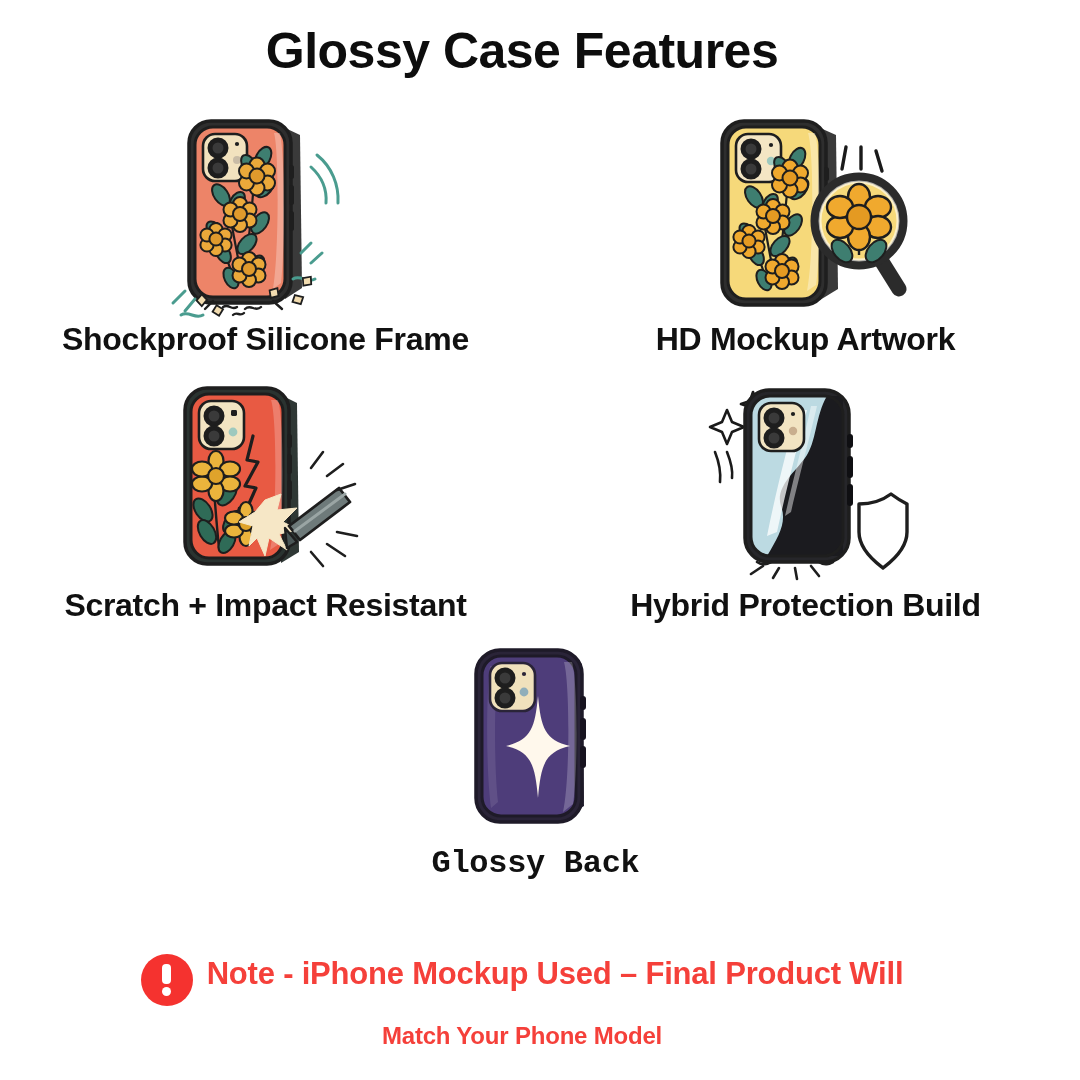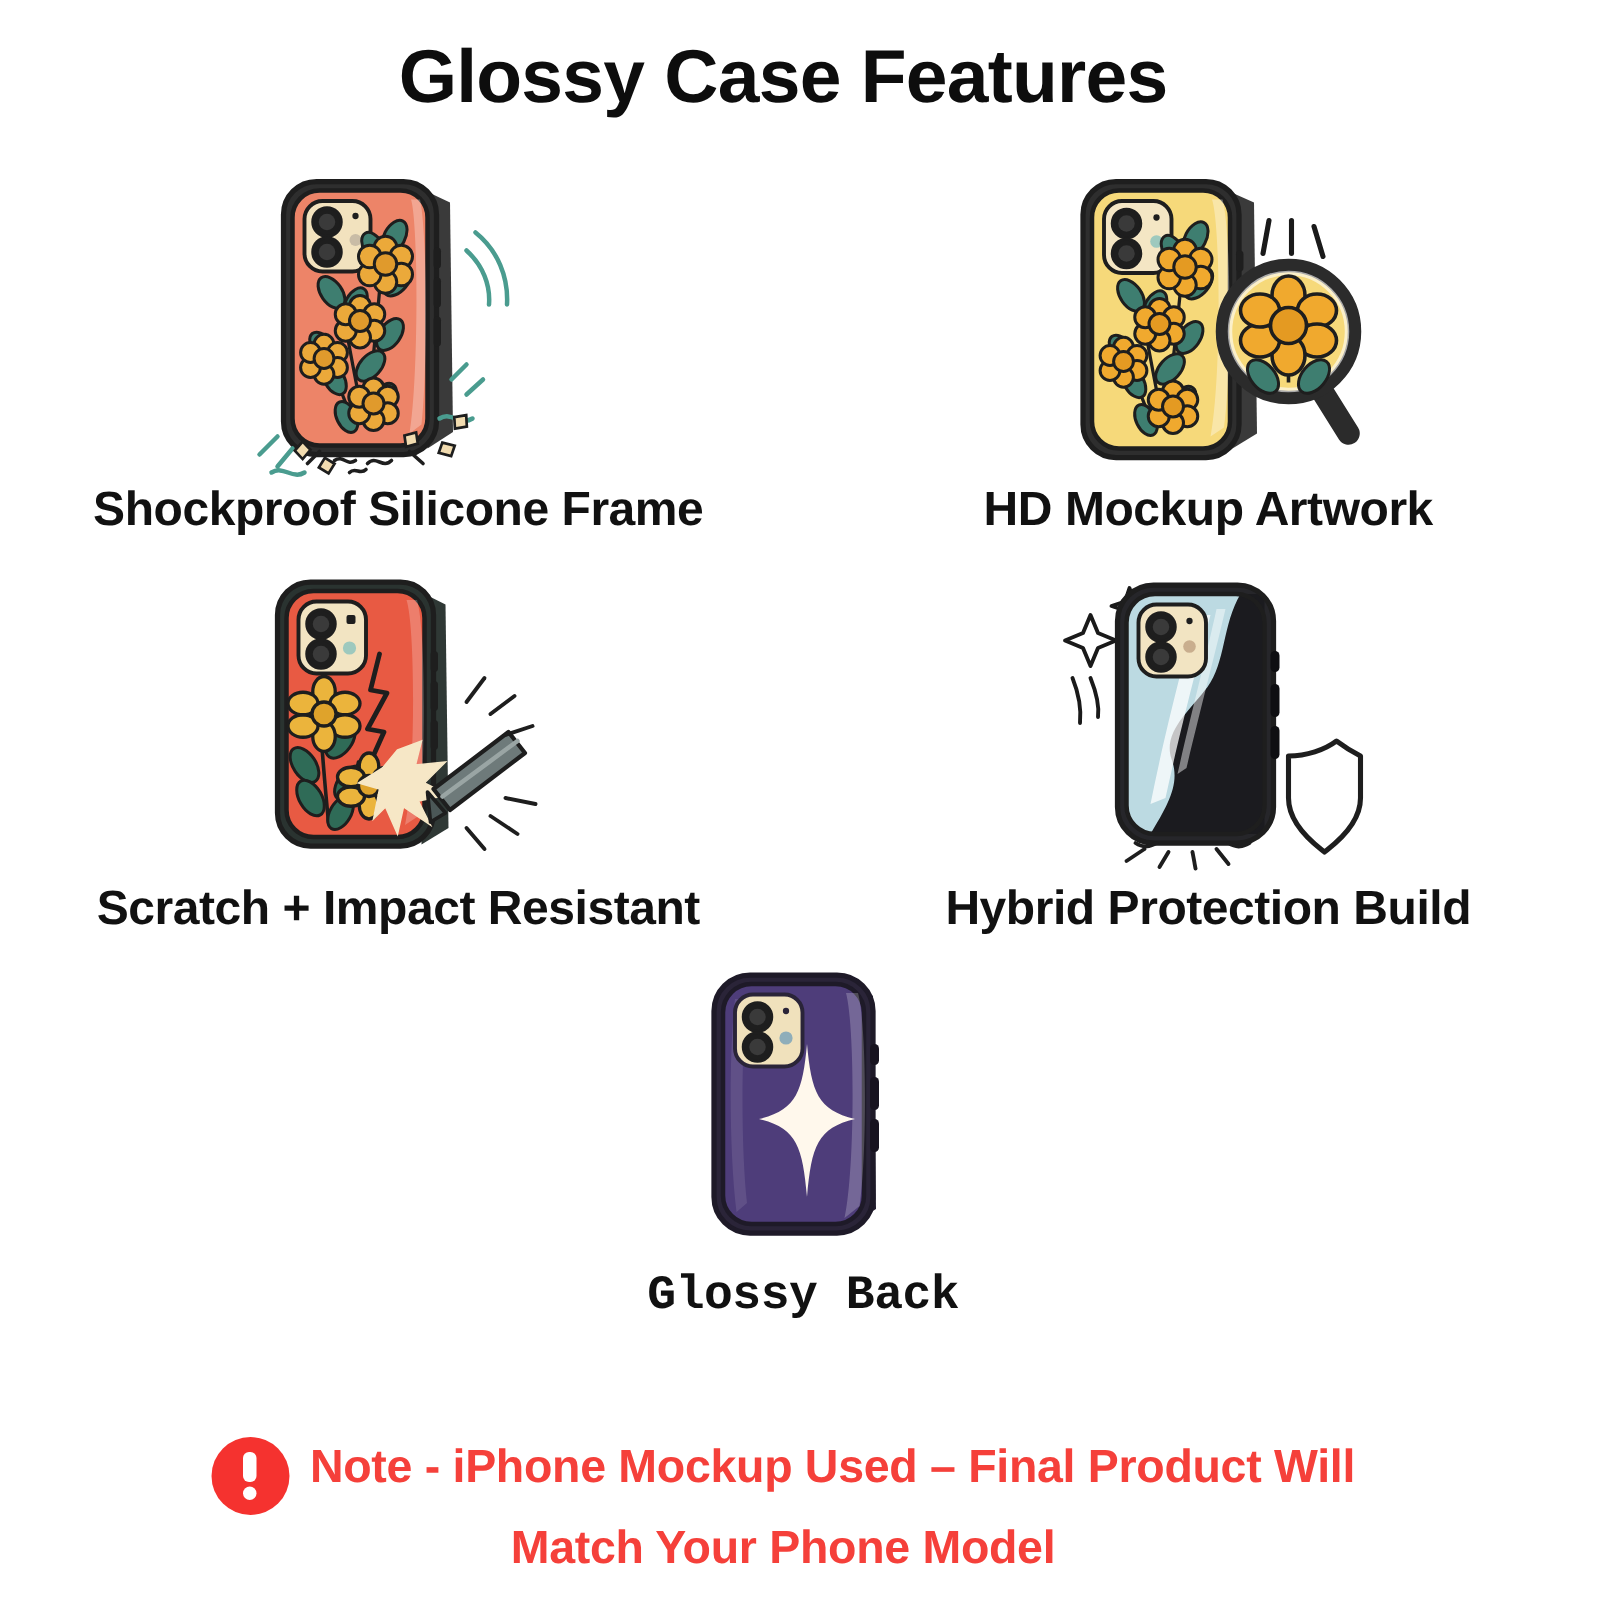--- a/index.html
+++ b/index.html
@@ -125,27 +125,27 @@
   }
   .note-text {
     font-size: 31px;
     font-weight: 700;
     color: #F5403A;
     letter-spacing: -0.2px;
     line-height: 1.28;
     text-align: center;
   }
   .note-text2 {
-    font-size: 31px;
+    font-size: 24px;
     font-weight: 700;
     color: #F5403A;
     letter-spacing: -0.2px;
     line-height: 1.28;
     text-align: left;
-    margin-top: 2px;
+    margin-top: 15px;
   }
   svg { display: block; }
 </style>
 </head>
 <body>
 
 <div class="page">
 
   <div class="page-title">Glossy Case Features</div>
 

